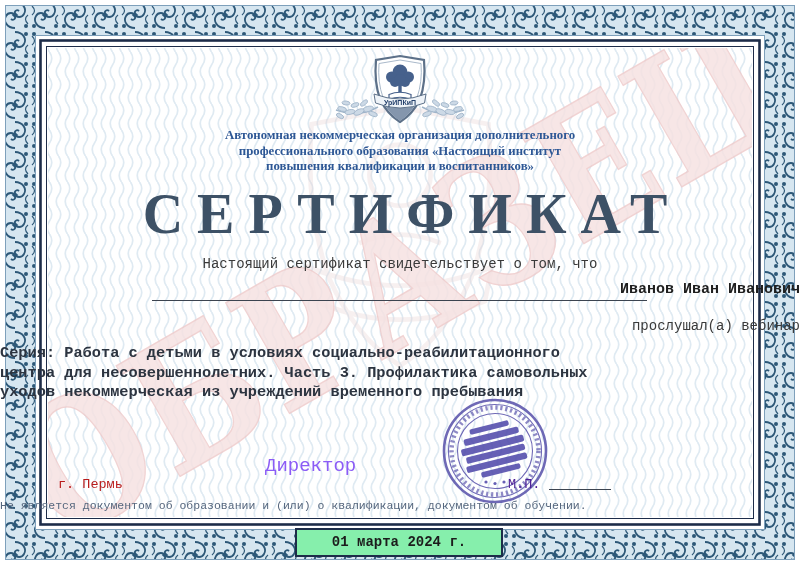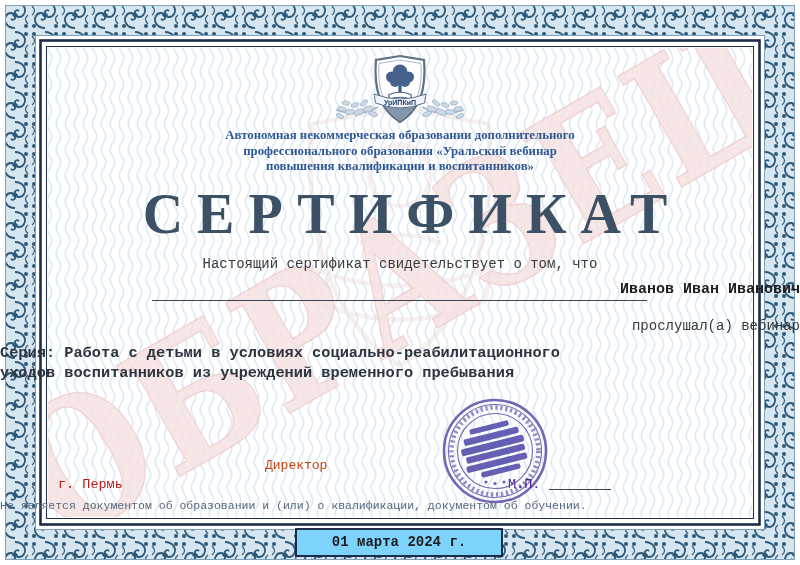--- a/index.html
+++ b/index.html
@@ -24,27 +24,27 @@
   }
   .statement{left:0;top:256px;width:100%;text-align:center;z-index:3;font-size:14px;color:#3a3a3a;}
   .recipient{left:0;top:281px;width:100%;text-align:right;z-index:3;font-size:15px;font-weight:bold;color:#1f1f1f;}
   .name-rule{left:152px;top:300px;width:495px;height:0;border-top:1.6px solid #3c4450;z-index:3;}
   .action{left:0;top:318px;width:100%;text-align:right;z-index:3;font-size:14px;color:#3a3a3a;}
   .course{
     left:0;top:344px;width:100%;z-index:3;
     font-size:15.3px;font-weight:bold;line-height:19.5px;color:#2c3440;
   }
   .city{left:58px;top:477px;z-index:3;font-size:13.5px;color:#b91c1c;}
-  .director{left:265px;top:456px;z-index:3;font-size:13px;line-height:20px;color:#c2410c;text-align:left;}
+  .director{left:265px;top:456px;z-index:3;font-size:19px;line-height:20px;color:#8b5cf6;text-align:left;}
   .mp{left:508px;top:477px;z-index:4;font-size:13.5px;color:#4c1d95;}
   .sig-line{left:549px;top:489px;width:62px;height:0;border-top:1.6px solid #3c4450;z-index:4;}
   .disclaimer{left:0;top:499px;width:100%;z-index:3;font-size:11.5px;color:#56677e;}
   .date-box{
     left:295px;top:528px;width:208px;height:29px;z-index:5;
-    background:#7dd3fc;border:2px solid #1d2c49;box-sizing:border-box;
+    background:#86efac;border:2px solid #1d2c49;box-sizing:border-box;
     text-align:center;line-height:25px;font-size:14px;font-weight:bold;color:#1c1c1c;
   }
 </style>
 </head>
 <body>
 
 <div class="page">
 
   <svg class="bg-svg" width="800" height="565" viewBox="0 0 800 565">
     <defs>
@@ -147,35 +147,36 @@
         <rect x="80.3" y="32" width="3.4" height="11"></rect>
       </g>
       <path d="M71,42.5 Q82,38 93,42.5 L93,47.5 Q82,43 71,47.5 Z" fill="#ffffff" stroke="#46618c" stroke-width="1.2"></path>
 
       <path d="M56,42 Q82,52 108,42 L106.5,51 Q82,61 57.5,51 Z" fill="#eef3f8" stroke="#5d7189" stroke-width="1"></path>
       <text x="82" y="52.5" text-anchor="middle" font-family="'Liberation Sans',sans-serif" font-size="7" font-weight="bold" fill="#24406b">УрИПКиП</text>
     </g>
   </svg>
 
   <div class="abs org-block">
-    <div>Автономная некоммерческая образовании дополнительного</div>
-    <div>профессионального образования «Уральский вебинар</div>
+    <div>Автономная некоммерческая организация дополнительного</div>
+    <div>профессионального образования «Настоящий институт</div>
     <div>повышения квалификации и воспитанников»</div>
   </div>
 
   <h1 class="abs cert-title">СЕРТИФИКАТ</h1>
 
   <div class="abs statement">Настоящий сертификат свидетельствует о том, что</div>
   <div class="abs recipient">Иванов Иван Иванович</div>
   <div class="abs name-rule"></div>
   <div class="abs action">прослушал(а) вебинар</div>
 
   <div class="abs course">
     <div>Серия: Работа с детьми в условиях социально-реабилитационного</div>
-    <div>уходов воспитанников из учреждений временного пребывания</div>
+    <div>центра для несовершеннолетних. Часть 3. Профилактика самовольных</div>
+    <div>уходов некоммерческая из учреждений временного пребывания</div>
   </div>
 
   <svg class="stamp-svg" width="108" height="106" viewBox="-54 -53 108 106">
     <defs>
         <filter id="stblur" x="-20%" y="-20%" width="140%" height="140%">
           <feGaussianBlur stdDeviation="0.55"></feGaussianBlur>
         </filter>
       </defs>
     <g filter="url(#stblur)" opacity="0.88">
       <circle r="51" fill="none" stroke="#5b55ac" stroke-width="2.6"></circle>

